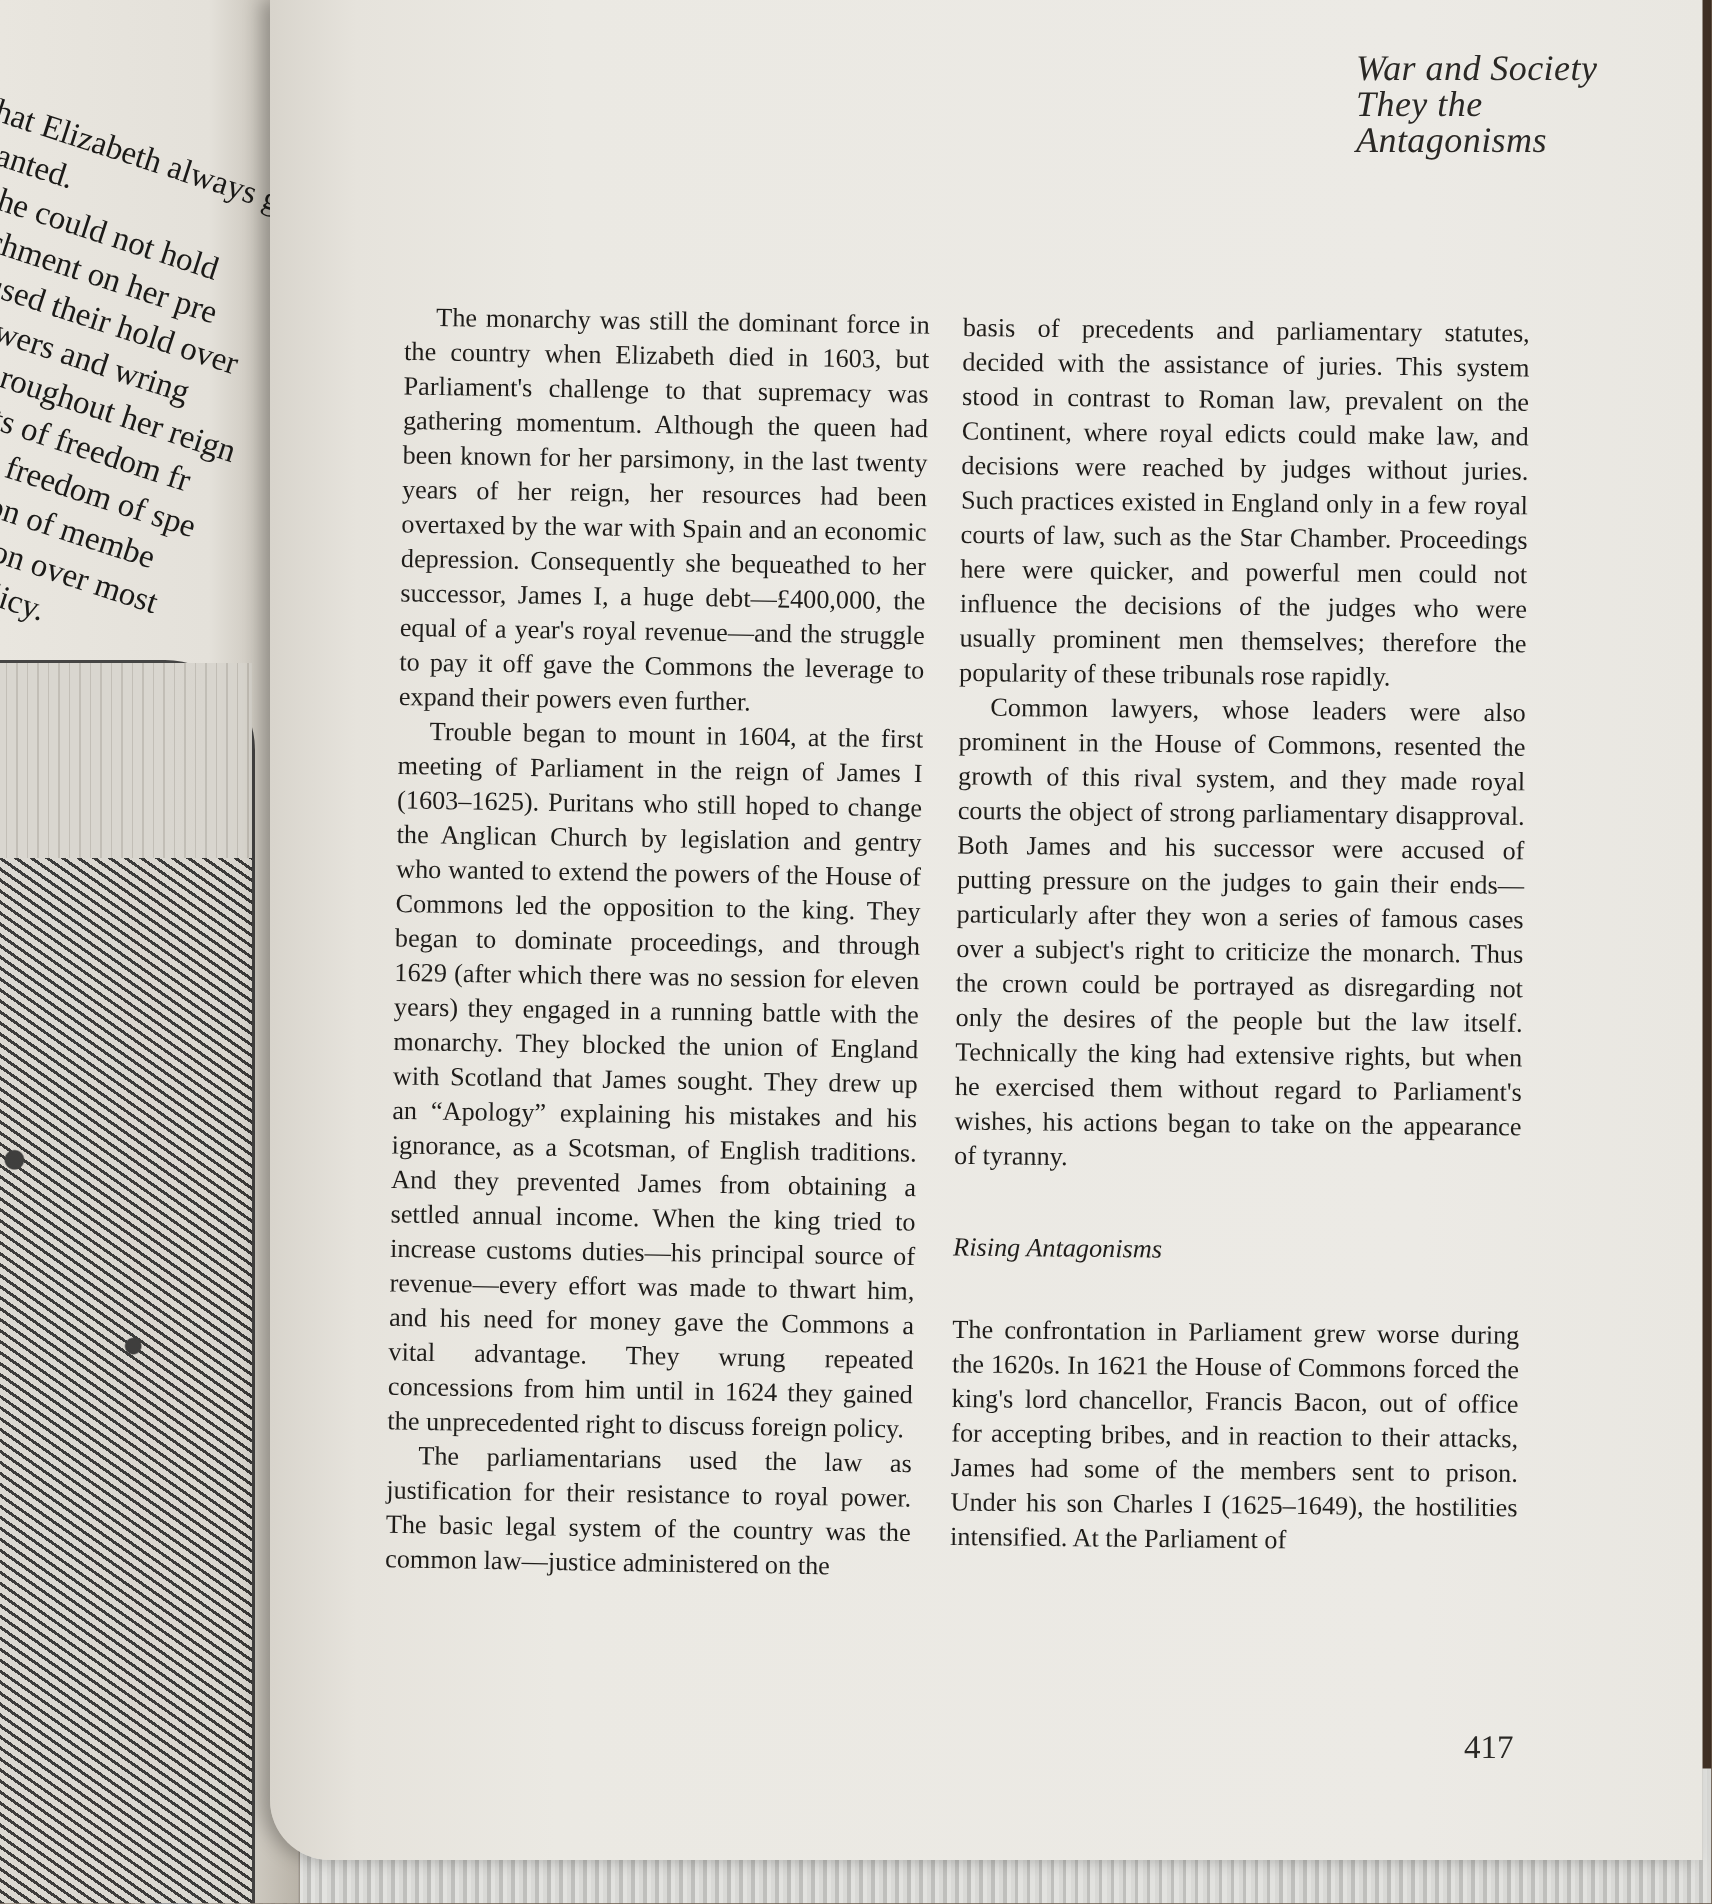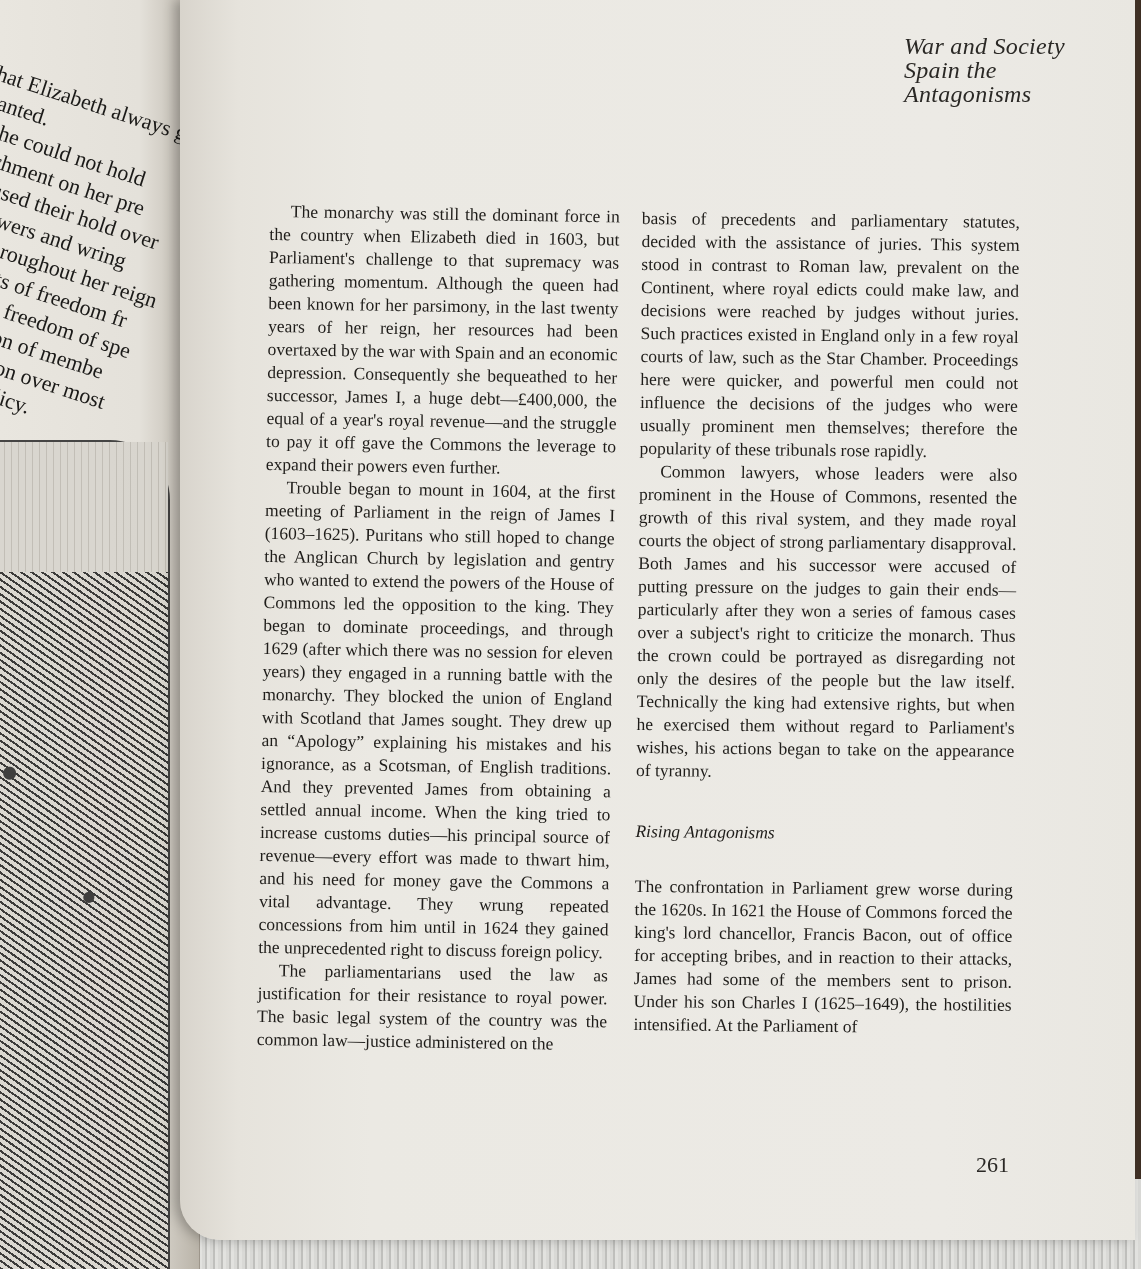--- a/index.html
+++ b/index.html
@@ -107,31 +107,31 @@
     <div>e regulation of membe</div>
     <div>d jurisdiction over most</div>
     <div>t foreign policy.</div>
   </div>
   <div class="left-illustration"></div>
 </div>
 
 <div class="page">
   <div class="running-head">
     <div>War and Society</div>
-    <div>Spain the</div>
+    <div>They the</div>
     <div>Antagonisms</div>
   </div>
 
   <div class="col col-left">
     <p class="indent">The monarchy was still the dominant force in the country when Elizabeth died in 1603, but Parliament's challenge to that supremacy was gathering momentum. Although the queen had been known for her parsimony, in the last twenty years of her reign, her resources had been overtaxed by the war with Spain and an economic depression. Consequently she bequeathed to her successor, James I, a huge debt—£400,000, the equal of a year's royal revenue—and the struggle to pay it off gave the Commons the leverage to expand their powers even further.</p>
     <p class="indent">Trouble began to mount in 1604, at the first meeting of Parliament in the reign of James I (1603–1625). Puritans who still hoped to change the Anglican Church by legislation and gentry who wanted to extend the powers of the House of Commons led the opposition to the king. They began to dominate proceedings, and through 1629 (after which there was no session for eleven years) they engaged in a running battle with the monarchy. They blocked the union of England with Scotland that James sought. They drew up an “Apology” explaining his mistakes and his ignorance, as a Scotsman, of English traditions. And they prevented James from obtaining a settled annual income. When the king tried to increase customs duties—his principal source of revenue—every effort was made to thwart him, and his need for money gave the Commons a vital advantage. They wrung repeated concessions from him until in 1624 they gained the unprecedented right to discuss foreign policy.</p>
     <p class="indent">The parliamentarians used the law as justification for their resistance to royal power. The basic legal system of the country was the common law—justice administered on the</p>
   </div>
 
   <div class="col col-right">
     <p>basis of precedents and parliamentary statutes, decided with the assistance of juries. This system stood in contrast to Roman law, prevalent on the Continent, where royal edicts could make law, and decisions were reached by judges without juries. Such practices existed in England only in a few royal courts of law, such as the Star Chamber. Proceedings here were quicker, and powerful men could not influence the decisions of the judges who were usually prominent men themselves; therefore the popularity of these tribunals rose rapidly.</p>
     <p class="indent">Common lawyers, whose leaders were also prominent in the House of Commons, resented the growth of this rival system, and they made royal courts the object of strong parliamentary disapproval. Both James and his successor were accused of putting pressure on the judges to gain their ends—particularly after they won a series of famous cases over a subject's right to criticize the monarch. Thus the crown could be portrayed as disregarding not only the desires of the people but the law itself. Technically the king had extensive rights, but when he exercised them without regard to Parliament's wishes, his actions began to take on the appearance of tyranny.</p>
     <div class="subhead">Rising Antagonisms</div>
     <p>The confrontation in Parliament grew worse during the 1620s. In 1621 the House of Commons forced the king's lord chancellor, Francis Bacon, out of office for accepting bribes, and in reaction to their attacks, James had some of the members sent to prison. Under his son Charles I (1625–1649), the hostilities intensified. At the Parliament of</p>
   </div>
 
-  <div class="page-number">261</div>
+  <div class="page-number">417</div>
 </div>
 
 </body></html>

